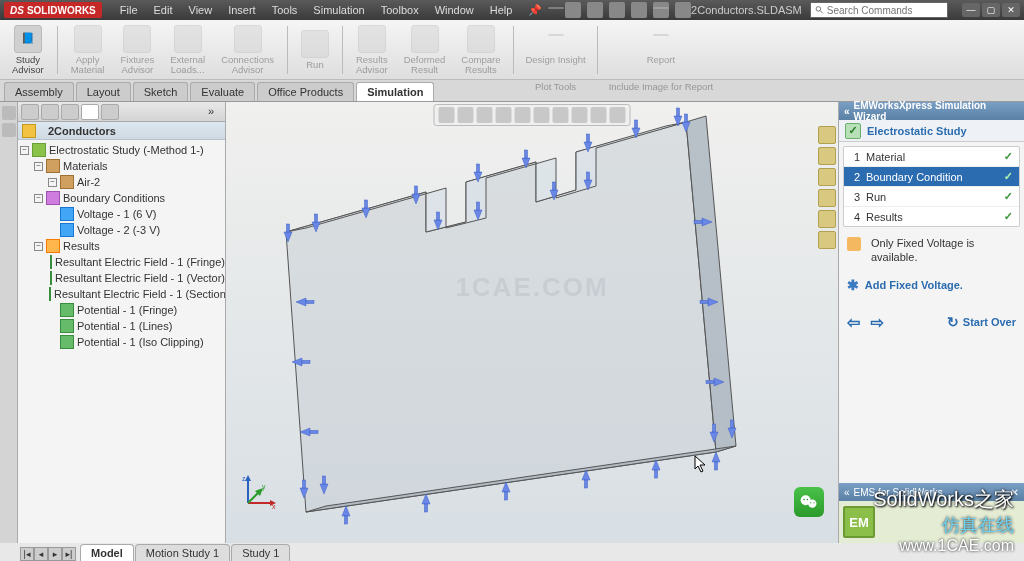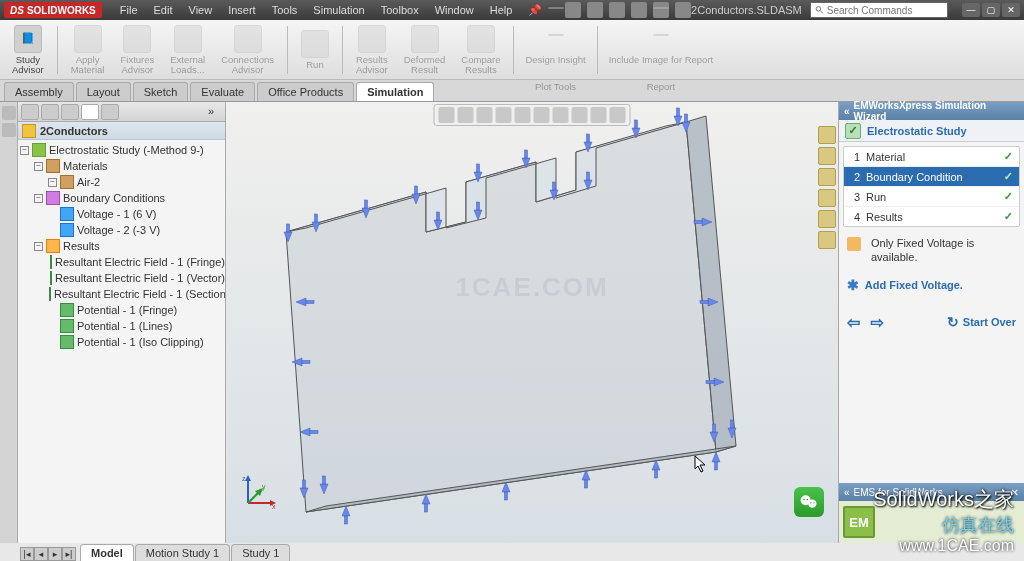--- a/index.html
+++ b/index.html
@@ -208,25 +208,25 @@
       </div>
     <div class="ribbon-btn small disabled">
         <div class="ribbon-ico sm"></div>
         <div class="ribbon-lbl">Plot Tools</div>
       </div>
   </div>
   <div class="ribbon-sep"></div>
   <div class="ribbon-stack">
     <div class="ribbon-btn small disabled">
         <div class="ribbon-ico sm"></div>
-        <div class="ribbon-lbl">Include Image for Report</div>
+        <div class="ribbon-lbl">Report</div>
       </div>
     <div class="ribbon-btn small disabled">
         <div class="ribbon-ico sm"></div>
-        <div class="ribbon-lbl">Report</div>
+        <div class="ribbon-lbl">Include Image for Report</div>
       </div>
   </div>
 </div>
 
 <div class="tabstrip">
   <div class="tab">Assembly</div>
   <div class="tab">Layout</div>
   <div class="tab">Sketch</div>
   <div class="tab">Evaluate</div>
   <div class="tab">Office Products</div>
@@ -243,27 +243,27 @@
     <div class="fp-tabs">
       <div class="fp-tab"></div>
       <div class="fp-tab"></div>
       <div class="fp-tab"></div>
       <div class="fp-tab active"></div>
       <div class="fp-tab"></div>
       <div class="fp-pin">»</div>
     </div>
     <div class="fp-header">
       <span class="tree-ico ico-asm"></span>
-      <span style="margin-left:4px;">2Conductors</span>
+      <span style="margin-left:12px;">2Conductors</span>
     </div>
     <div class="tree">
       <div class="tree-item">
           <span class="tree-exp">−</span>
           <span class="tree-ico ico-study"></span>
-          <span class="tree-lbl">Electrostatic Study (-Method 9-)</span>
+          <span class="tree-lbl">Electrostatic Study (-Method 1-)</span>
         </div>
       <div class="tree-item ind1">
           <span class="tree-exp">−</span>
           <span class="tree-ico ico-mat"></span>
           <span class="tree-lbl">Materials</span>
         </div>
       <div class="tree-item ind2">
           <span class="tree-exp">−</span>
           <span class="tree-ico ico-mat"></span>
           <span class="tree-lbl">Air-2</span>

